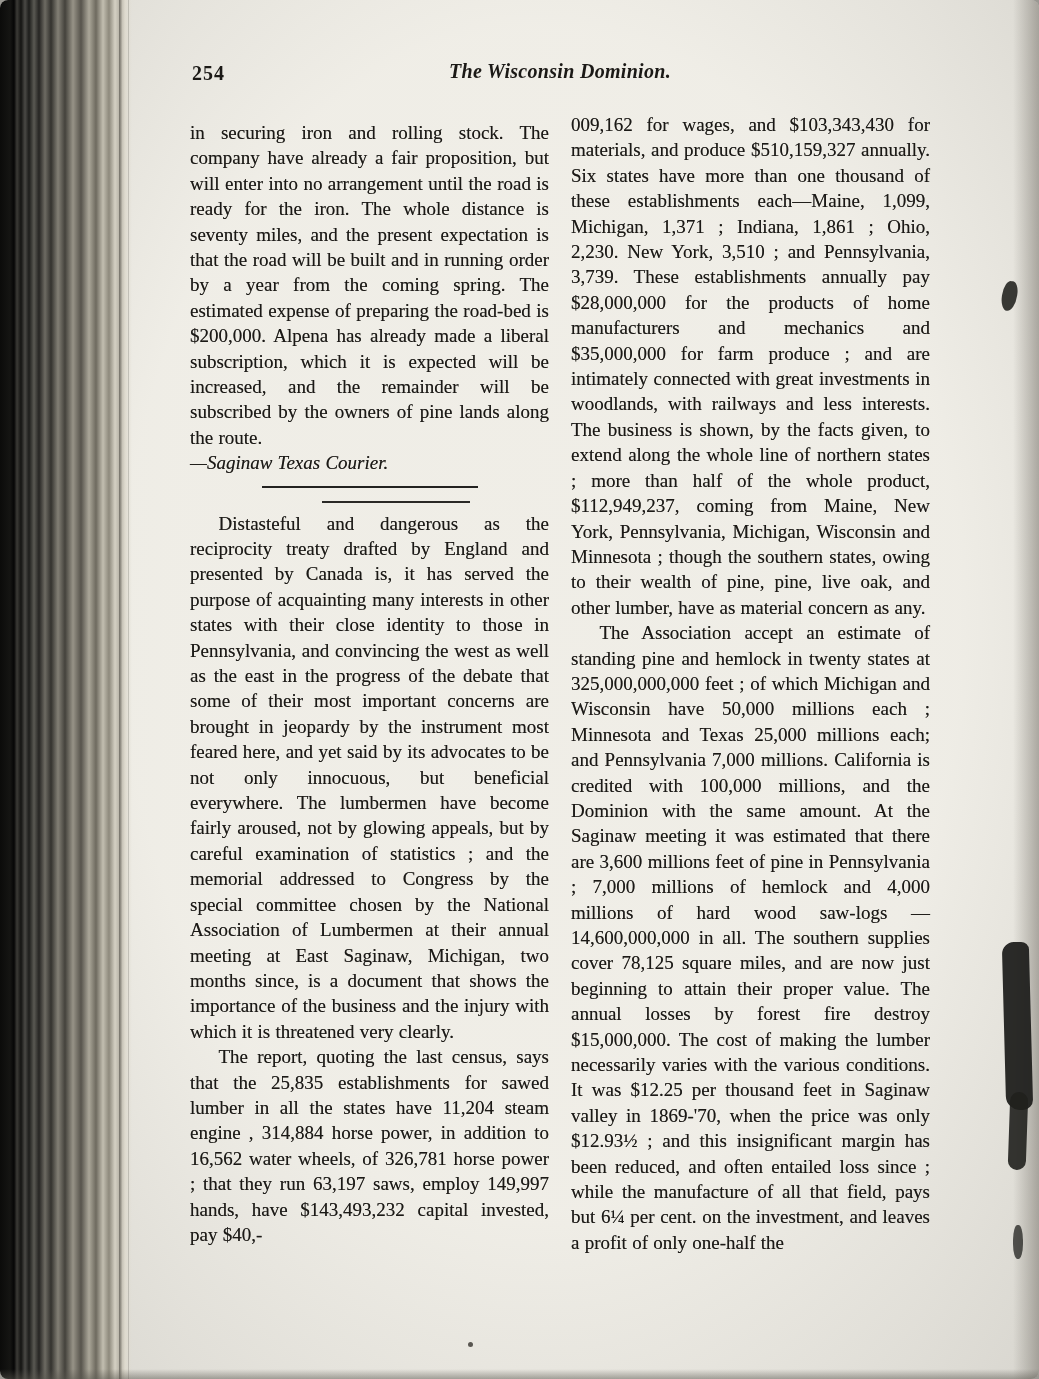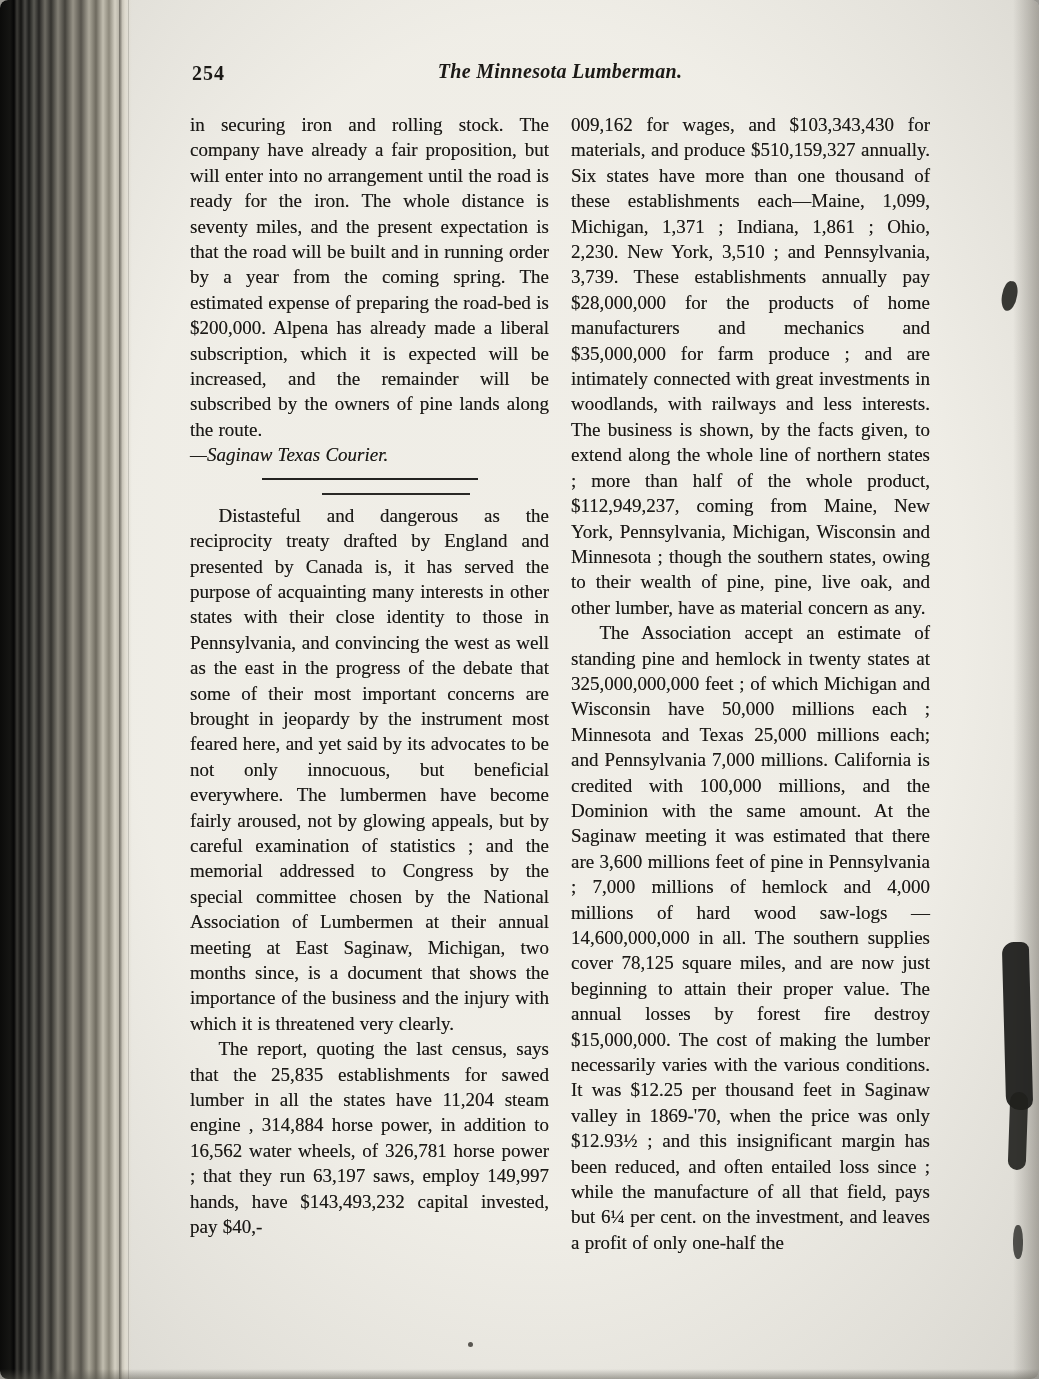--- a/index.html
+++ b/index.html
@@ -58,21 +58,21 @@
   .header { position:relative; height:34px; }
   .page-num {
     position:absolute; left:2px; top:2px;
     font-size:20px; font-weight:bold; letter-spacing:1px;
   }
   .running-title {
     display:block; text-align:center;
     font-size:20px; font-weight:bold; font-style:italic;
     letter-spacing:0.3px;
   }
-  .columns { display:flex; gap:22px; margin-top:18px; }
+  .columns { display:flex; gap:22px; margin-top:18px;align-items:center; }
   .col {
     width:359px;
     font-size:19px; line-height:25.4px;
     text-align:justify;
     text-shadow:0 0 0.5px rgba(25,23,20,0.55);
     word-spacing:0.5px;
   }
   .col p { margin:0; }
   .col p.indent { text-indent:1.5em; }
   .attribution { font-style:italic; }
@@ -105,21 +105,21 @@
   <div class="smudge smudge-a"></div>
   <div class="smudge streak-main"></div>
   <div class="smudge streak-tail"></div>
   <div class="smudge smudge-b"></div>
   <div class="ink-dot"></div>
 
   <div class="content">
 
     <div class="header">
       <span class="page-num">254</span>
-      <span class="running-title">The Minnesota Lumberman.</span>
+      <span class="running-title">The Wisconsin Dominion.</span>
     </div>
 
     <div class="columns">
 
       <div class="col">
         <p>in securing iron and rolling stock. The company have already a fair proposition, but will enter into no arrangement until the road is ready for the iron.  The whole distance is seventy miles, and the present expectation is that the road will be built and in running order by a year from the coming spring.  The estimated expense of preparing the road-bed is $200,000.  Alpena has already made a liberal subscription, which it is expected will be increased, and the remainder will be subscribed by the owners of pine lands along the route.</p>
         <p class="attribution">—Saginaw Texas Courier.</p>
 
         <div class="section-head">
           <div class="rule-above"></div>

